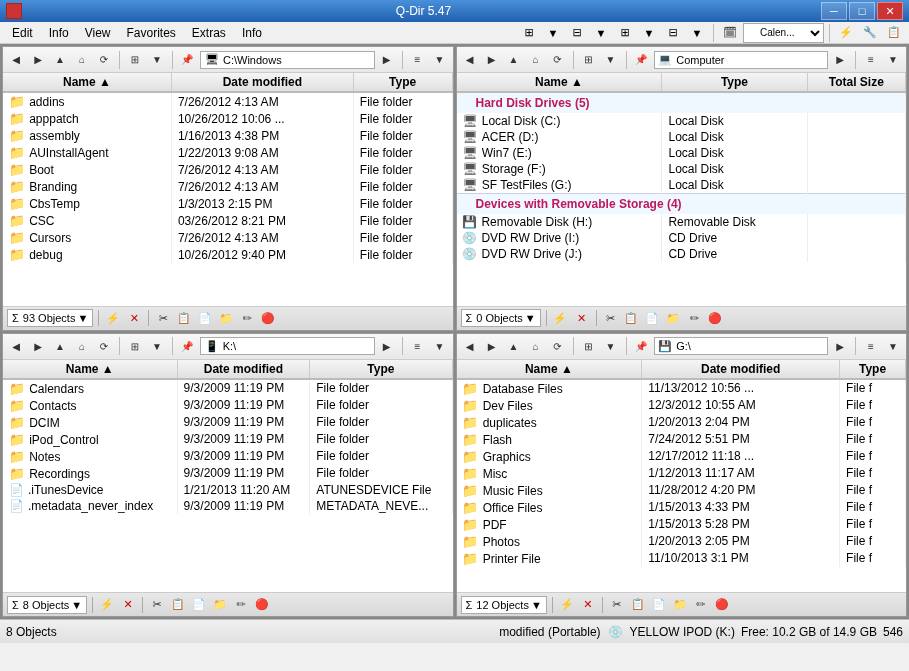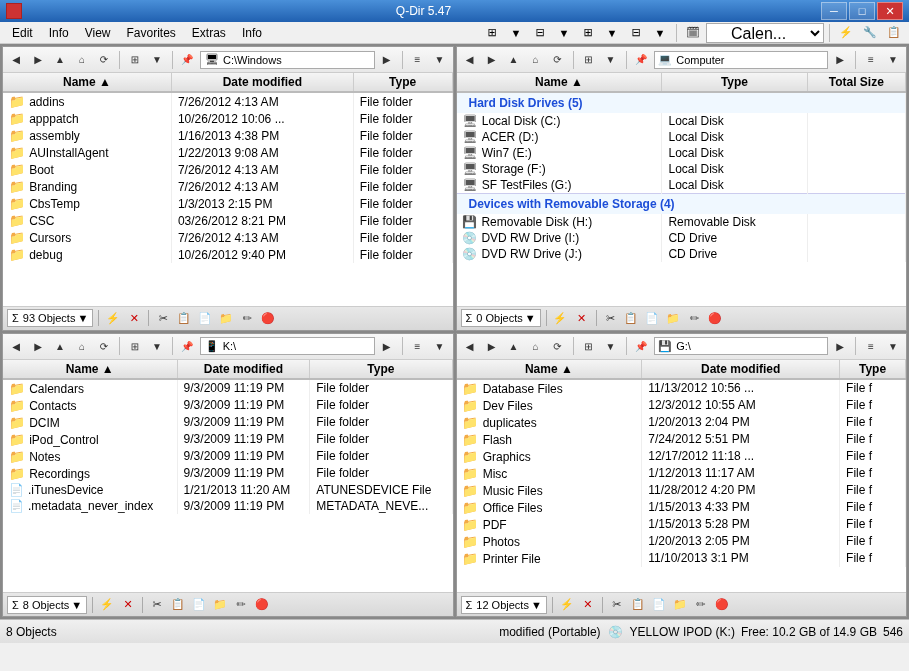--- a/index.html
+++ b/index.html
@@ -188,43 +188,43 @@
       font-size: 11px;
       display: flex; align-items: center; justify-content: center;
       color: #333;
     }
     .pane-status-btn.red { color: #cc0000; }
 
     
     .group-header td {
       background: #f0f8ff;
       font-weight: bold;
-      color: #1d4ed8;
+      color: #be185d;
       border-top: 1px solid #cce;
-      padding: 3px 12px;
+      padding: 3px 19px;
     }
 
     .scrollbar-thin::-webkit-scrollbar { width: 8px; height: 8px; }
     .scrollbar-thin::-webkit-scrollbar-track { background: #f0f0f0; }
     .scrollbar-thin::-webkit-scrollbar-thumb { background: #b0b0b0; border-radius: 2px; }
     .main-tb-btn {
       width: 22px; height: 22px;
       border: 1px solid transparent;
       background: transparent;
       cursor: pointer;
       display: flex; align-items: center; justify-content: center;
       font-size: 11px;
     }
     .main-tb-sep { width: 1px; height: 18px; background: #bbb; margin: 0 3px; }
     .main-tb-dropdown {
       height: 20px;
       border: 1px solid #aaa;
       background: white;
-      font-size: 16px;
-      padding: 0 20px;
+      font-size: 10px;
+      padding: 0 12px;
       cursor: pointer;
     }
   </style>
 </head>
 <body>
 
 <div class="title-bar">
   <div class="title-bar-left">
     <div class="title-bar-icon"></div>
   </div>

